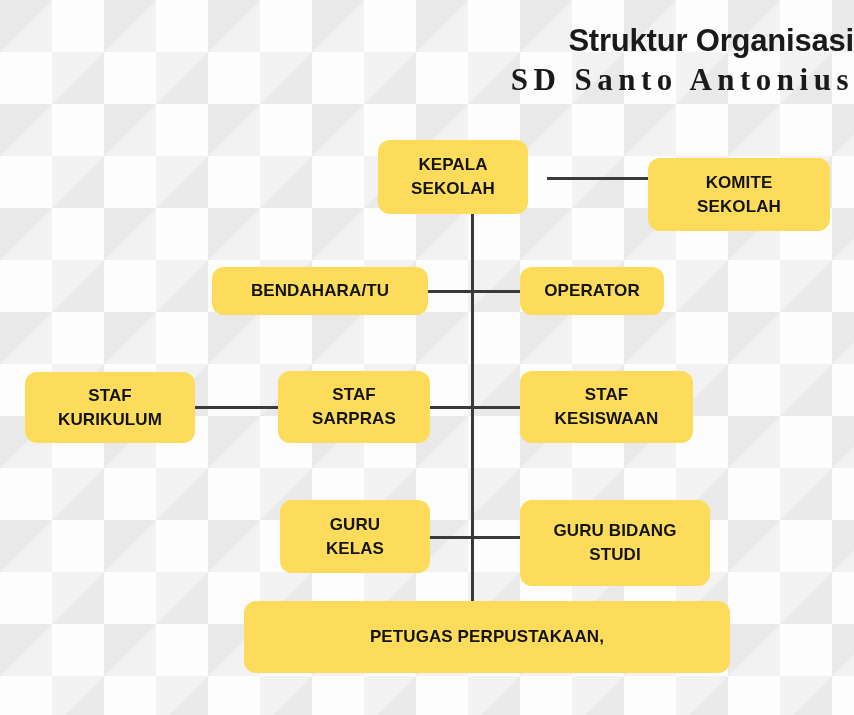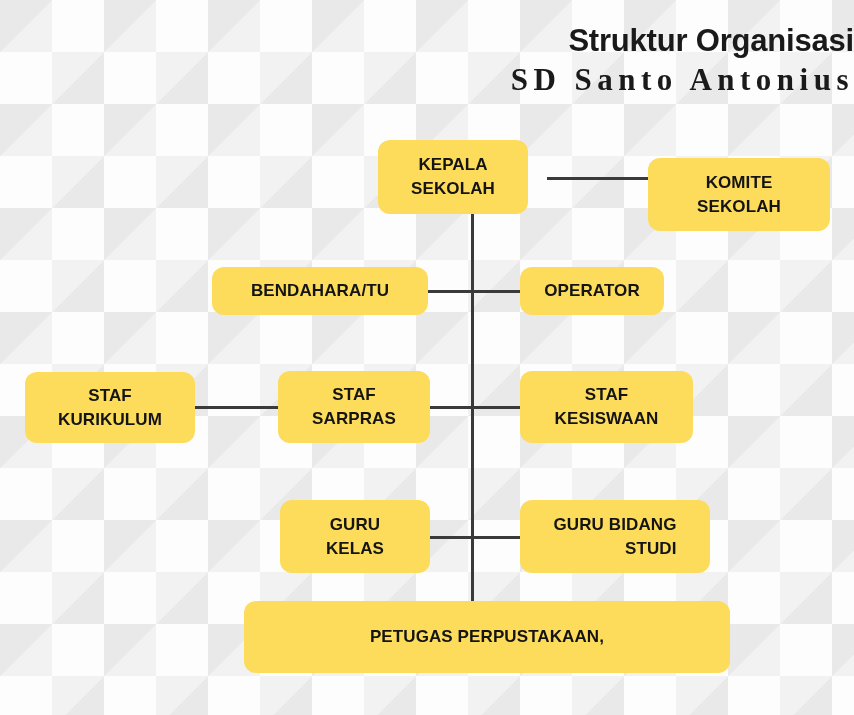--- a/index.html
+++ b/index.html
@@ -148,21 +148,21 @@
     </div>
   </div>
 
   <div class="node" style="left:280px; top:500px; width:150px; height:73px;">
     <div>
       <span>GURU</span>
       <span>KELAS</span>
     </div>
   </div>
 
-  <div class="node" style="left:520px; top:500px; width:190px; height:73px;text-align:right;">
+  <div class="node" style="left:520px; top:500px; width:190px; height:86px;">
     <div>
       <span>GURU BIDANG</span>
       <span>STUDI</span>
     </div>
   </div>
 
   <div class="node" style="left:244px; top:601px; width:486px; height:72px;">
     <div>
       <span>PETUGAS PERPUSTAKAAN,</span>
     </div>

